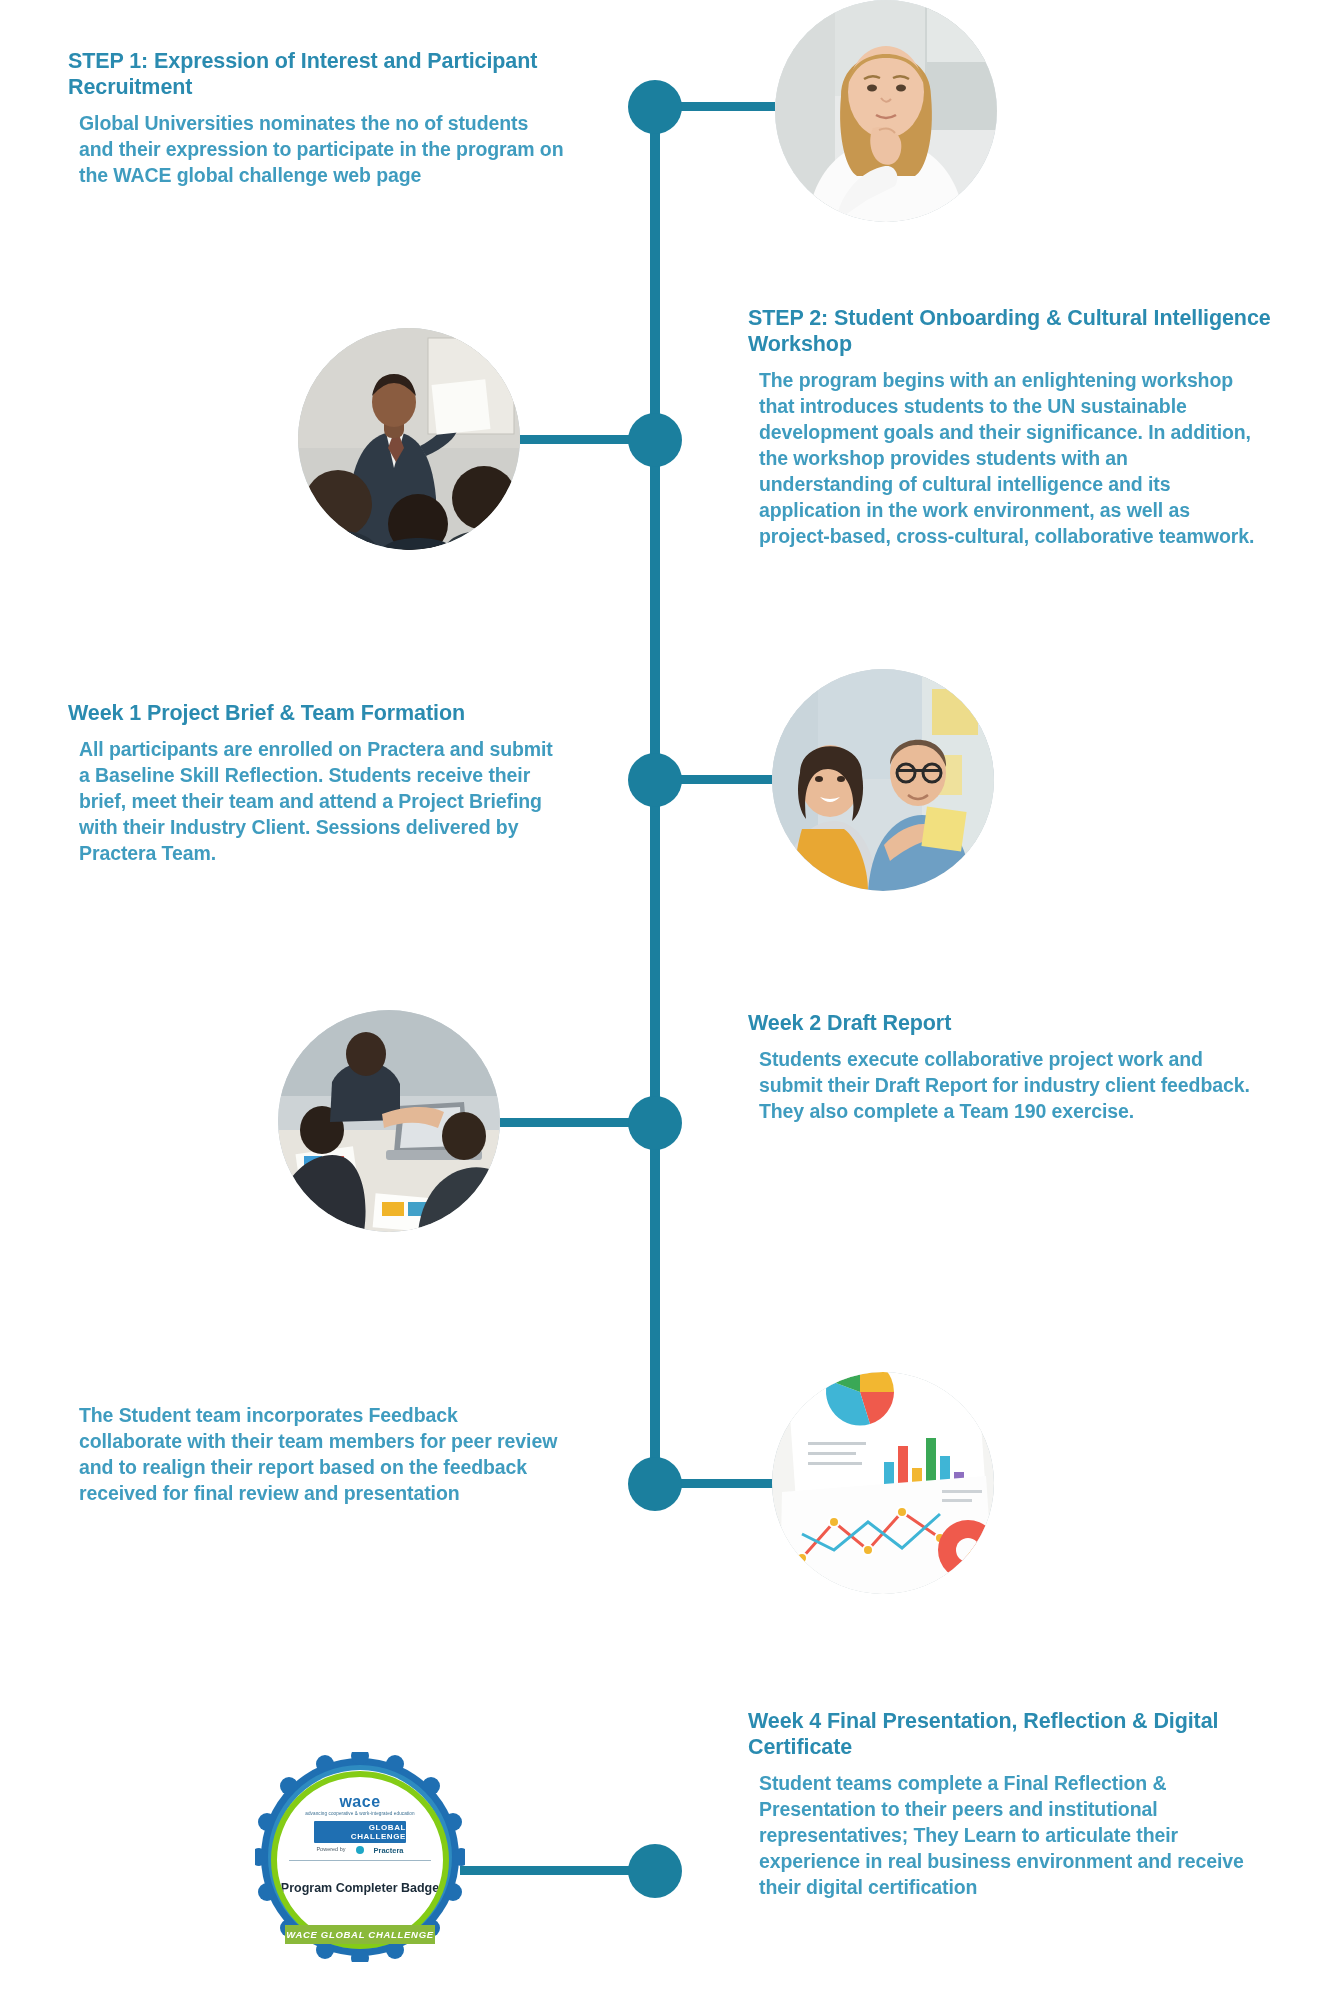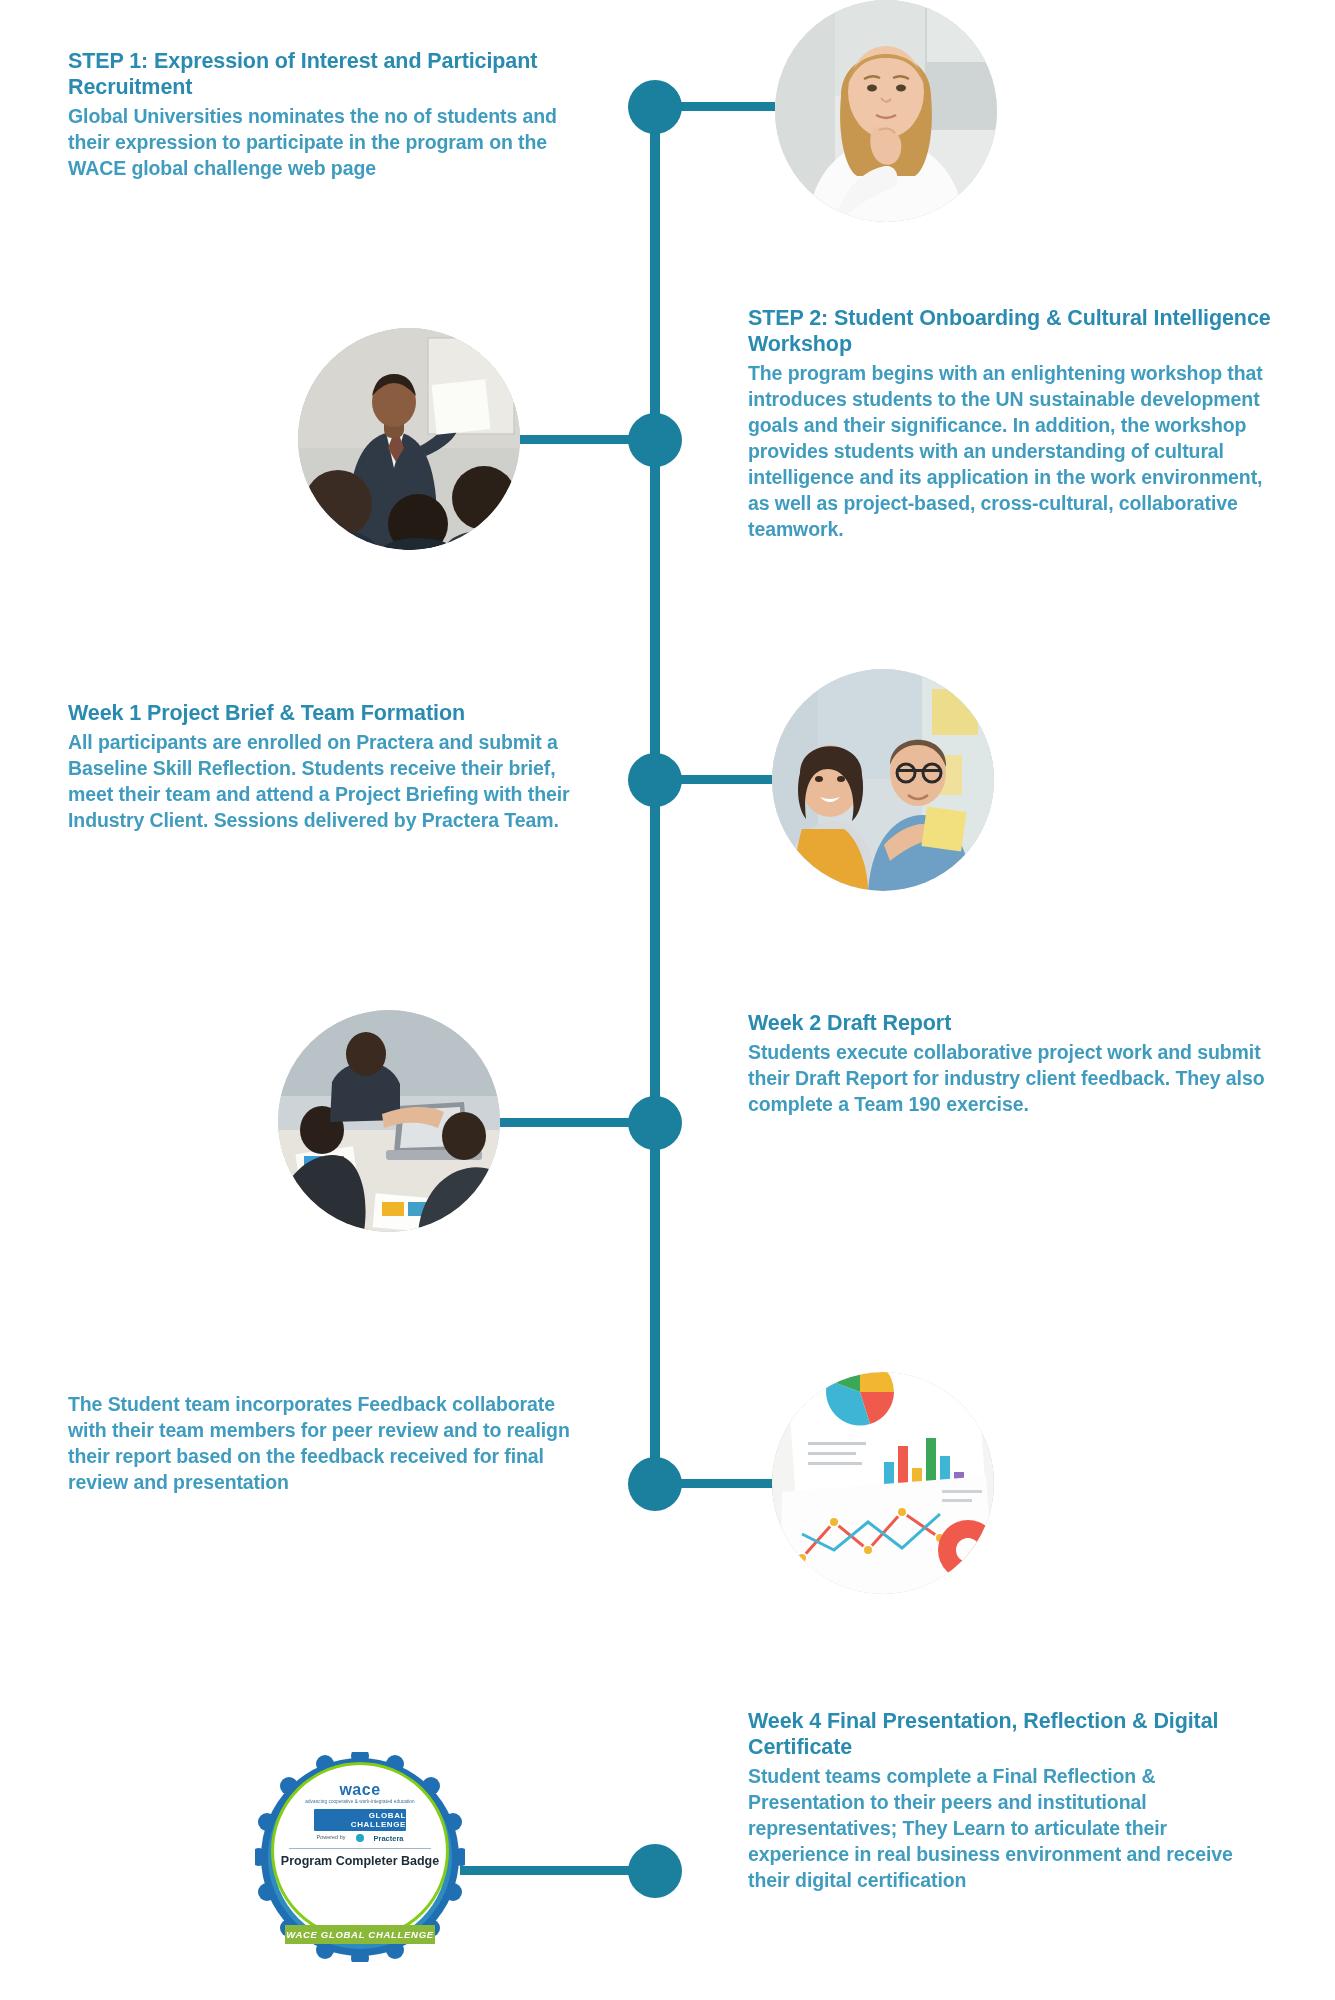--- a/index.html
+++ b/index.html
@@ -64,47 +64,47 @@
     font-weight: bold;
     font-size: 21.5px;
     line-height: 1.22;
     margin: 0 0 4px 0;
     letter-spacing: -0.1px;
   }
   .block .body {
     color: #3f9cbf;
     font-size: 19.5px;
     line-height: 1.33;
-    margin: 0;
+    margin: 11px;
     font-weight: 600;
     letter-spacing: -0.1px;
   }
 
   
   .badge-wrap {
     position: absolute;
     left: 255px;
     top: 1752px;
     width: 210px;
     height: 210px;
     z-index: 6;
   }
   .badge-scallop {
     position: absolute;
     inset: 0;
   }
   .badge-inner {
     position: absolute;
     left: 16px;
-    top: 10px;
+    top: 19px;
     width: 178px;
     height: 178px;
     border-radius: 50%;
     background: #ffffff;
-    border: 3px solid #84cc16;
+    border: 6px solid #84cc16;
     box-sizing: border-box;
     overflow: hidden;
     text-align: center;
   }
   .badge-wace {
     margin-top: 17px;
     font-size: 16px;
     color: #1f6fb2;
     font-weight: bold;
     letter-spacing: 0.5px;
@@ -149,21 +149,21 @@
     font-weight: bold;
     color: #1b5a7a;
   }
   .badge-rule {
     width: 142px;
     height: 1px;
     background: #9fb7c6;
     margin: 5px auto 0 auto;
   }
   .badge-title {
-    margin-top: 5px;
+    margin-top: 20px;
     font-size: 12.5px;
     font-weight: bold;
     color: #1b2b38;
     line-height: 1.25;
   }
   .badge-ribbon {
     position: absolute;
     left: 50%;
     transform: translateX(-50%);
     bottom: 18px;

